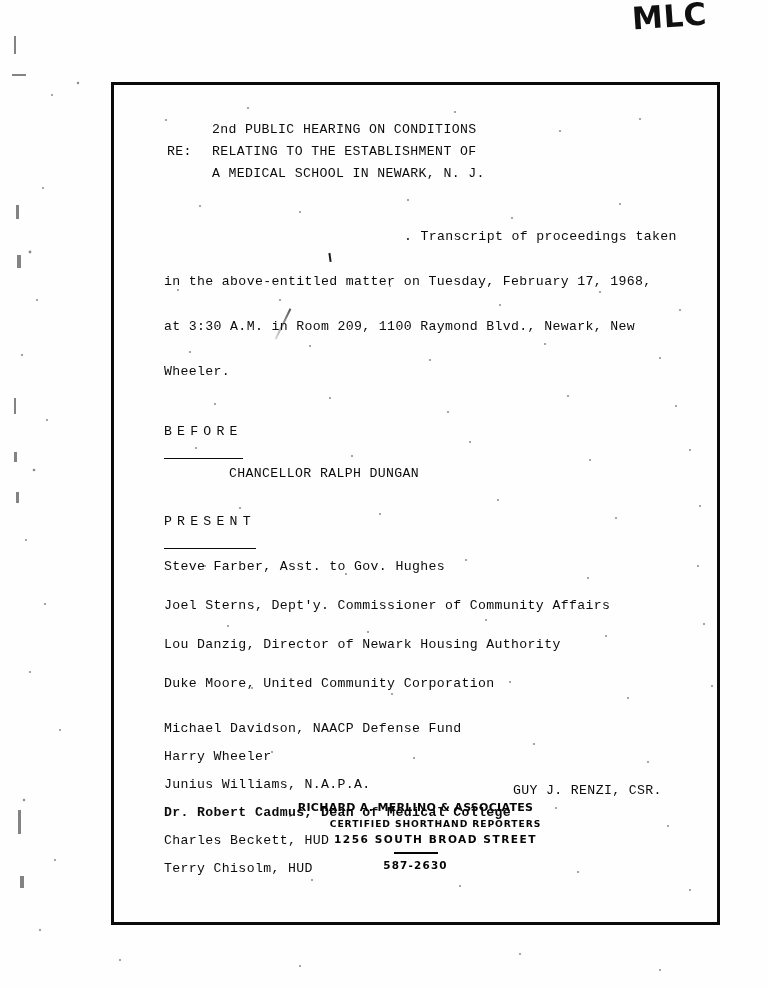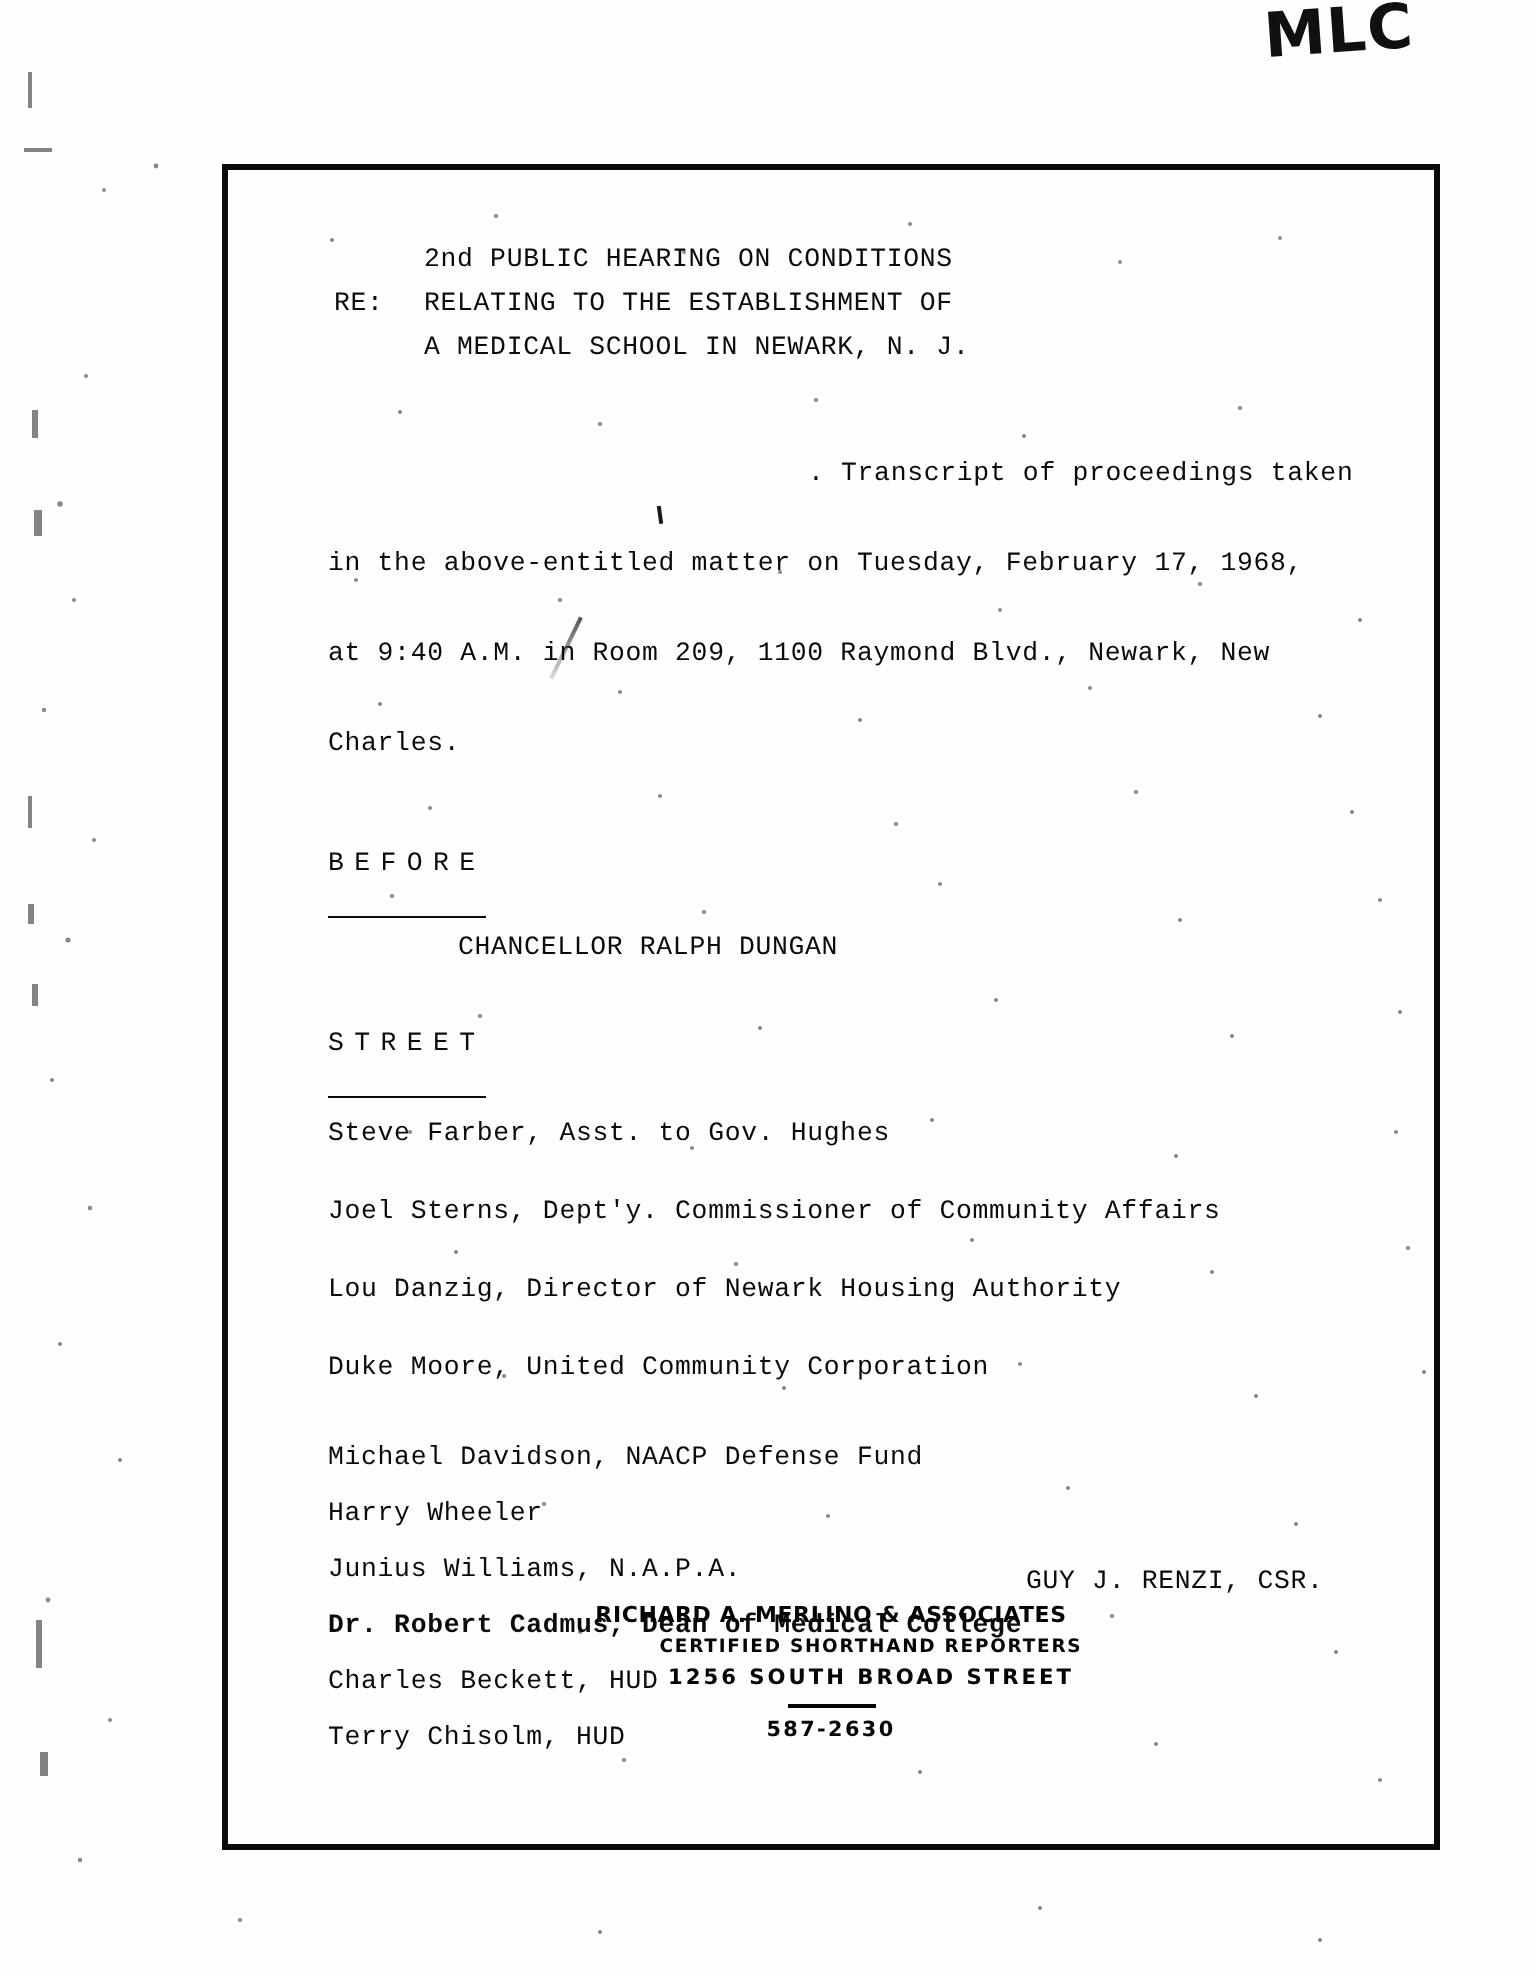--- a/index.html
+++ b/index.html
@@ -271,28 +271,28 @@
     <div id="typed-body">
 
       <div class="tline caption-line" style="top:38px;">2nd PUBLIC HEARING ON CONDITIONS</div>
       <div class="tline" id="caption-re" style="top:60px;">RE:</div>
       <div class="tline caption-line" style="top:60px;">RELATING TO THE ESTABLISHMENT OF</div>
       <div class="tline caption-line" style="top:82px;">A MEDICAL SCHOOL IN NEWARK, N. J.</div>
       <div id="caret-mark"></div>
 
       <div class="tline narr" style="top:145px; left:290px;">. Transcript of proceedings taken</div>
       <div class="tline narr" style="top:190px;">in the above-entitled matter on Tuesday, February 17, 1968,</div>
-      <div class="tline narr" style="top:235px;">at 9:40 A.M. in Room 209, 1100 Raymond Blvd., Newark, New</div>
-      <div class="tline narr" style="top:280px;">Charles.</div>
+      <div class="tline narr" style="top:235px;">at 3:30 A.M. in Room 209, 1100 Raymond Blvd., Newark, New</div>
+      <div class="tline narr" style="top:280px;">Wheeler.</div>
       <div id="pencil-stroke"></div>
 
       <div class="tline section-heading" style="top:340px;">BEFORE</div>
       <div class="tline indented-name" style="top:382px;">CHANCELLOR RALPH DUNGAN</div>
 
-      <div class="tline section-heading" style="top:430px;">STREET</div>
+      <div class="tline section-heading" style="top:430px;">PRESENT</div>
 
       <div class="tline roster-line" style="top:475px;">Steve Farber, Asst. to Gov. Hughes</div>
       <div class="tline roster-line" style="top:514px;">Joel Sterns, Dept'y. Commissioner of Community Affairs</div>
       <div class="tline roster-line" style="top:553px;">Lou Danzig, Director of Newark Housing Authority</div>
       <div class="tline roster-line" style="top:592px;">Duke Moore, United Community Corporation</div>
 
       <div class="tline roster-line" style="top:637px;">Michael Davidson, NAACP Defense Fund</div>
       <div class="tline roster-line" style="top:665px;">Harry Wheeler</div>
       <div class="tline roster-line" style="top:693px;">Junius Williams, N.A.P.A.</div>
       <div class="tline roster-line" style="top:721px;font-weight:bold;">Dr. Robert Cadmus, Dean of Medical College</div>

